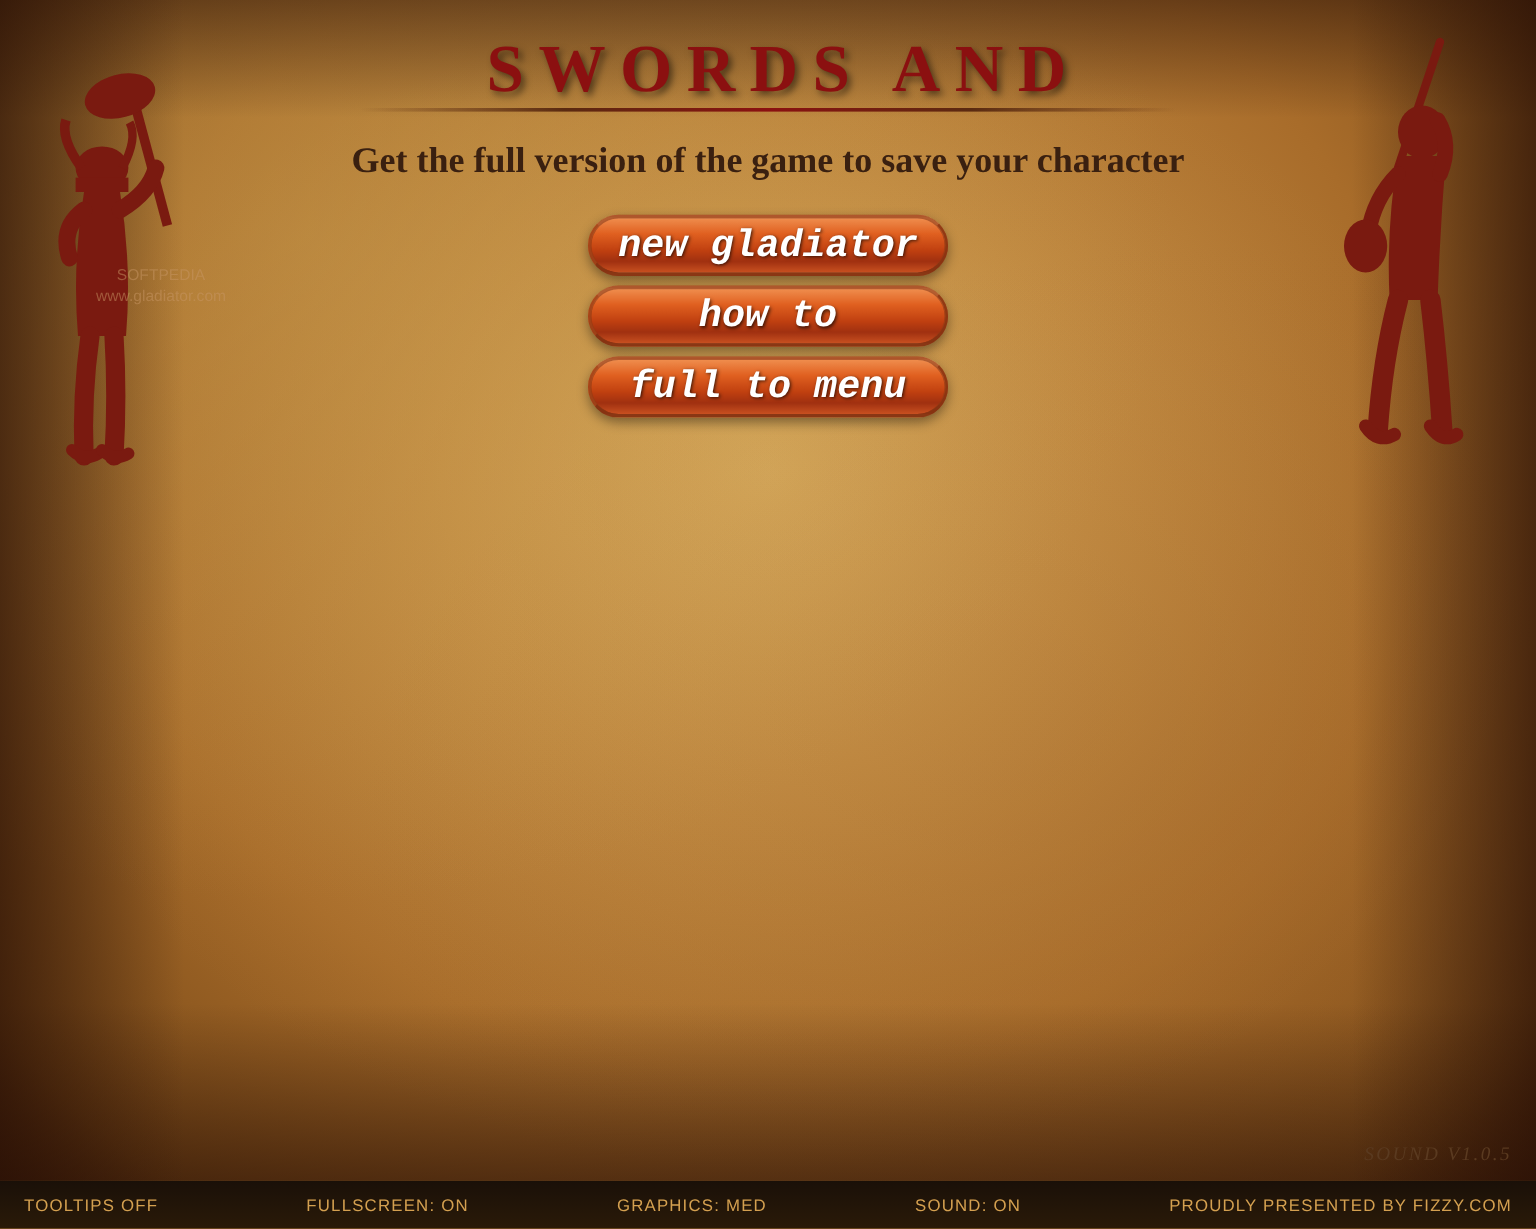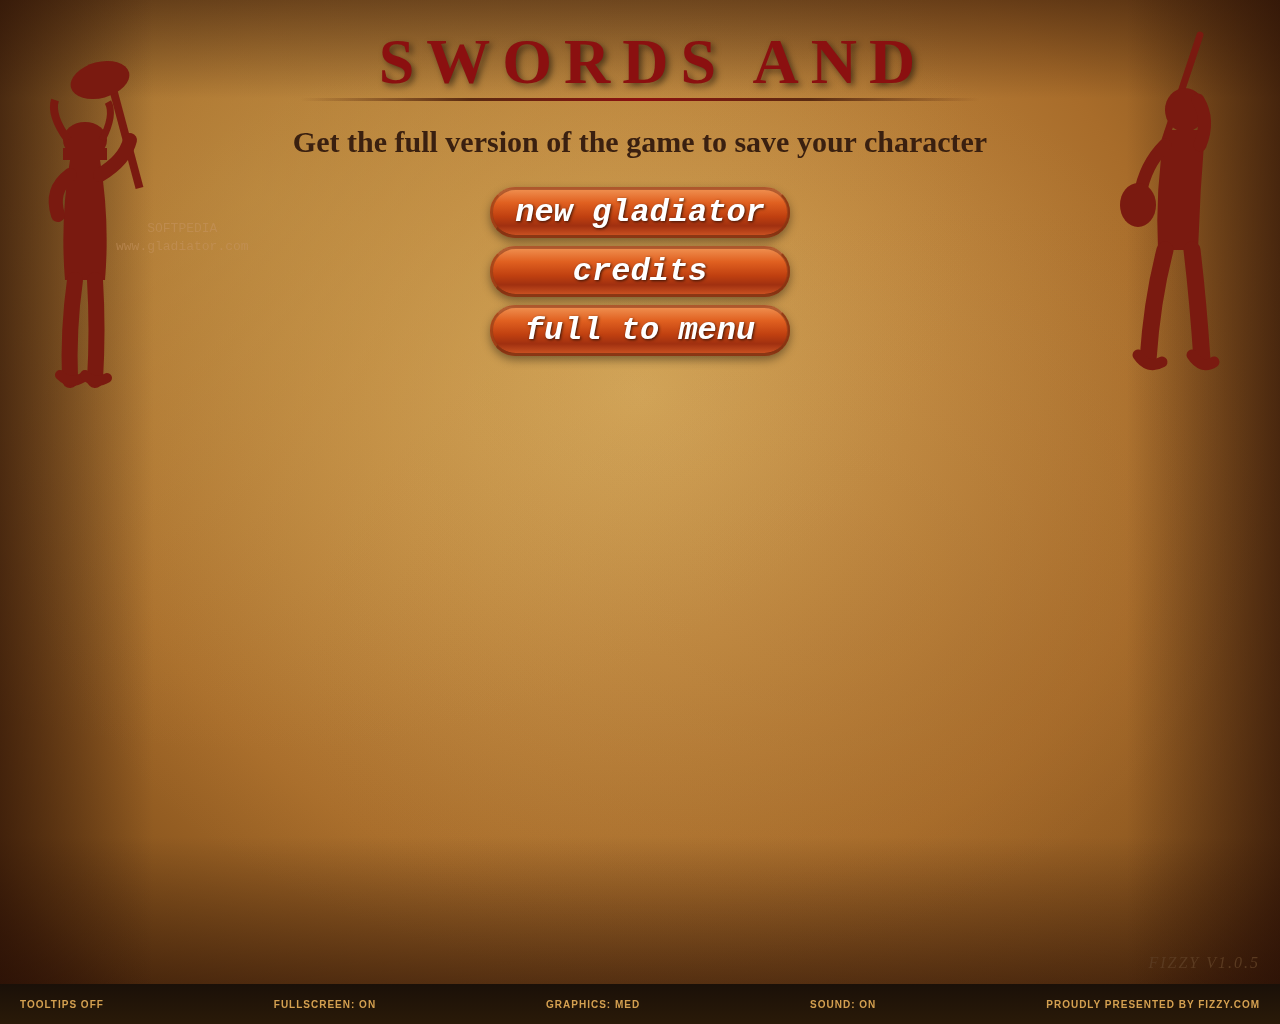--- a/index.html
+++ b/index.html
@@ -56,21 +56,21 @@
 
     
     #title-area {
       width: 100%;
       text-align: center;
       margin-top: 30px;
       position: relative;
     }
 
     #swords-and {
-      font-size: 64px;
+      font-size: 56px;
       font-weight: bold;
       color: #8B1010;
       letter-spacing: 12px;
       text-shadow: 3px 3px 6px rgba(0,0,0,0.5);
       font-family: 'Times New Roman', serif;
       line-height: 1;
       text-transform: uppercase;
       padding-left: 26px;
     }
 
@@ -186,46 +186,45 @@
       font-style: italic;
     }
 
     
     #softpedia-watermark {
       position: absolute;
       top: 220px;
       left: 80px;
       color: rgba(200,150,100,0.5);
       font-size: 13px;
-      font-family: Liberation Mono, monospace;
+      font-family: Liberation Sans, sans-serif;
       text-align: center;
       line-height: 1.4;
-      margin-left: 36px;
     }
 
     
     #status-bar {
       position: absolute;
       bottom: 0;
       left: 0;
       width: 1280px;
       height: 40px;
       background: linear-gradient(to bottom, #1a1008, #2a1a08);
       display: flex;
       align-items: center;
       justify-content: space-between;
       padding: 0 20px;
       z-index: 2;
     }
 
     .status-item {
       color: #d4a050;
-      font-size: 10px;
+      font-size: 14px;
       font-family: Arial, sans-serif;
-      font-weight: bold;
+      font-weight: normal;
       letter-spacing: 1px;
       text-transform: uppercase;
     }
   </style>
 </head>
 <body>
 
 <div id="main-bg"></div>
 
 <div id="content">
@@ -289,25 +288,25 @@
 
   <div id="softpedia-watermark">
     <div>SOFTPEDIA</div>
     <div>www.gladiator.com</div>
   </div>
 
   <div id="subtitle">Get the full version of the game to save your character</div>
 
   <div id="menu-buttons">
     <button class="menu-btn">new gladiator</button>
-    <button class="menu-btn">credits</button>
+    <button class="menu-btn">how to</button>
     <button class="menu-btn">full to menu</button>
   </div>
 
-  <div id="demo-label">FIZZY V1.0.5</div>
+  <div id="demo-label">SOUND V1.0.5</div>
 </div>
 
 <div id="status-bar">
   <span class="status-item">TOOLTIPS OFF</span>
   <span class="status-item">FULLSCREEN: ON</span>
   <span class="status-item">GRAPHICS: MED</span>
   <span class="status-item">SOUND: ON</span>
   <span class="status-item">PROUDLY PRESENTED BY FIZZY.COM</span>
 </div>
 

